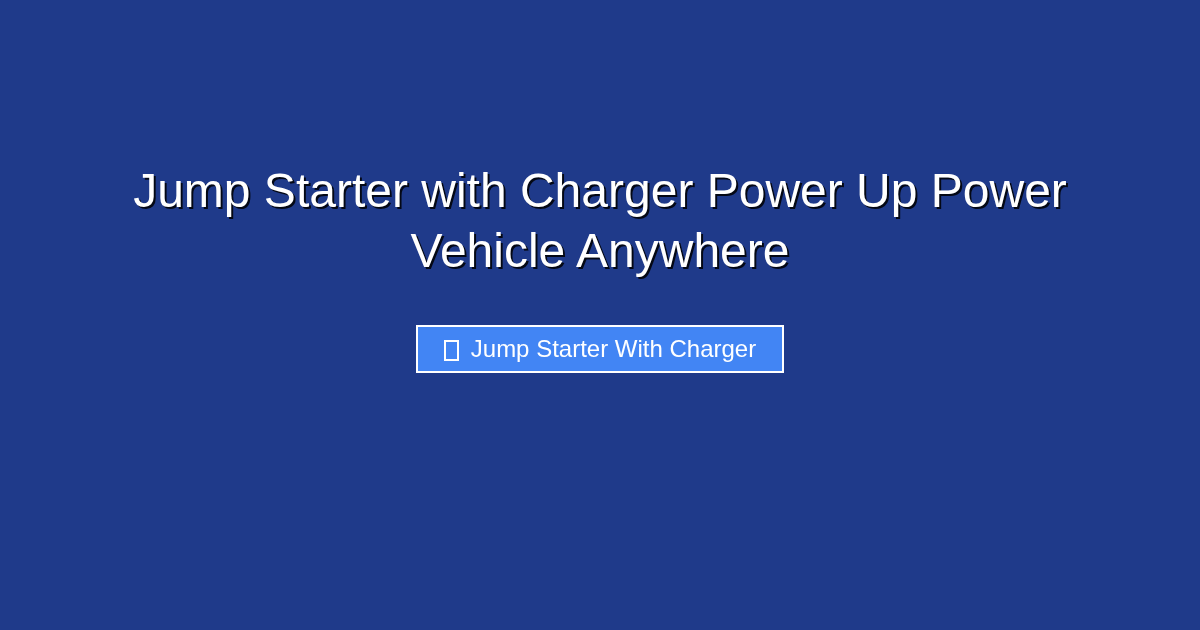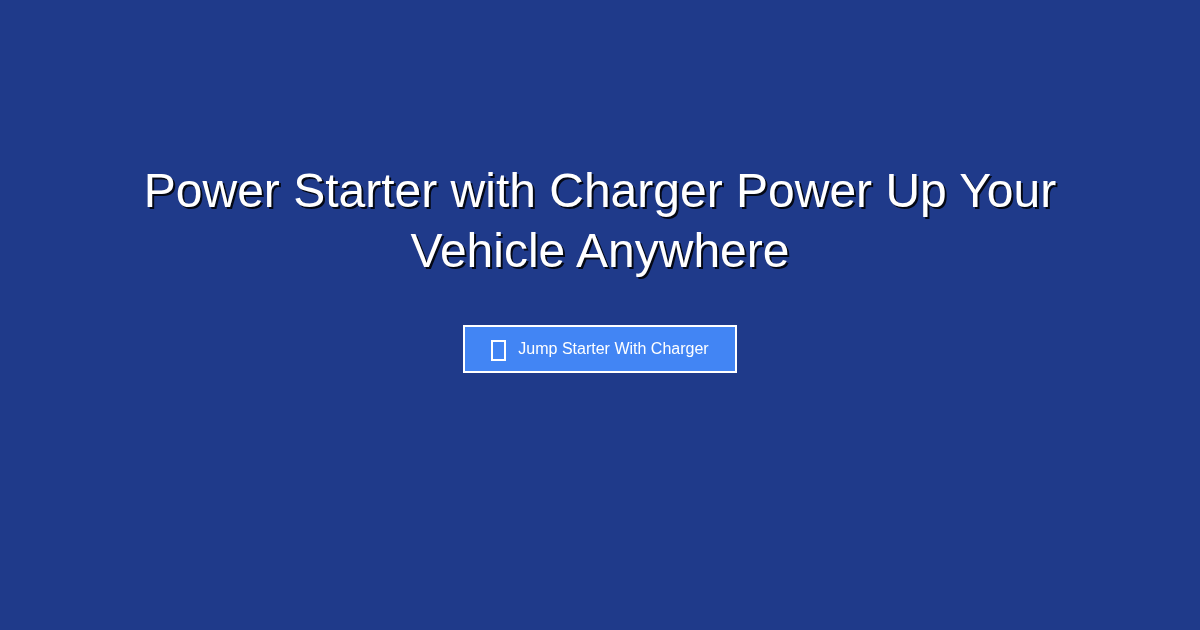--- a/index.html
+++ b/index.html
@@ -70,21 +70,21 @@
     align-items: center;
     justify-content: center;
     gap: 12px;
     min-height: 48px;
     padding: 7px 26px;
     background-color: #4285F4;
     border: 2px solid #FFFFFF;
     border-radius: 0;
     color: #FFFFFF;
     font-family: "Liberation Sans", "DejaVu Sans", sans-serif;
-    font-size: 16px;
+    font-size: 24px;
     font-weight: 400;
     line-height: 1.2;
     text-align: center;
     text-decoration: none;
     cursor: pointer;
     white-space: nowrap;
     -webkit-font-smoothing: antialiased;
   }
 
   
@@ -103,21 +103,21 @@
   .cta-label {
     display: inline-block;
   }
 </style>
 </head>
 <body>
 
 <div class="hero-card">
   <div class="hero-inner">
 
-    <h1 class="hero-title">Power Starter with Charger Power Up Your Vehicle Anywhere</h1>
+    <h1 class="hero-title">Jump Starter with Charger Power Up Power Vehicle Anywhere</h1>
 
     <div class="cta-wrap">
       <a class="cta-button" href="#">
         <span class="tofu-glyph" aria-hidden="true"></span>
         <span class="cta-label">Jump Starter With Charger</span>
       </a>
     </div>
 
   </div>
 </div>

